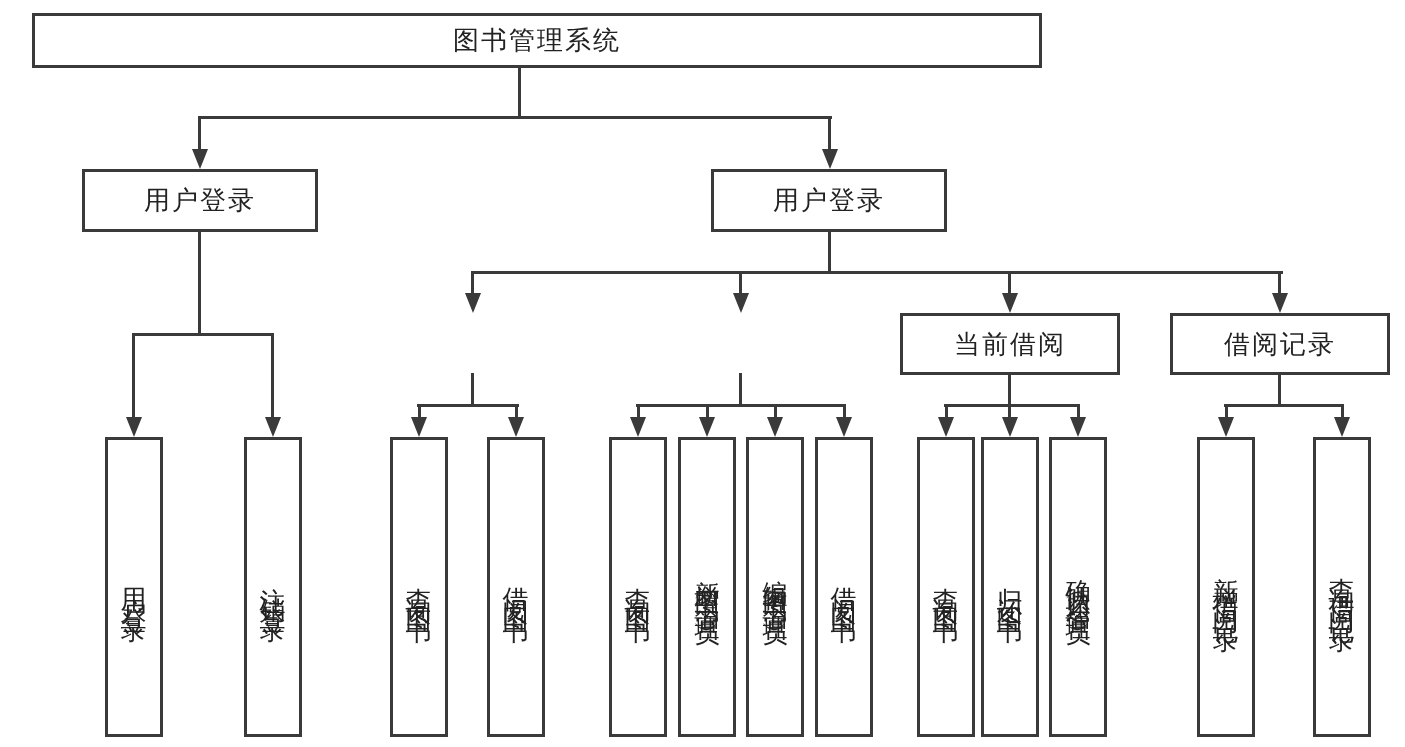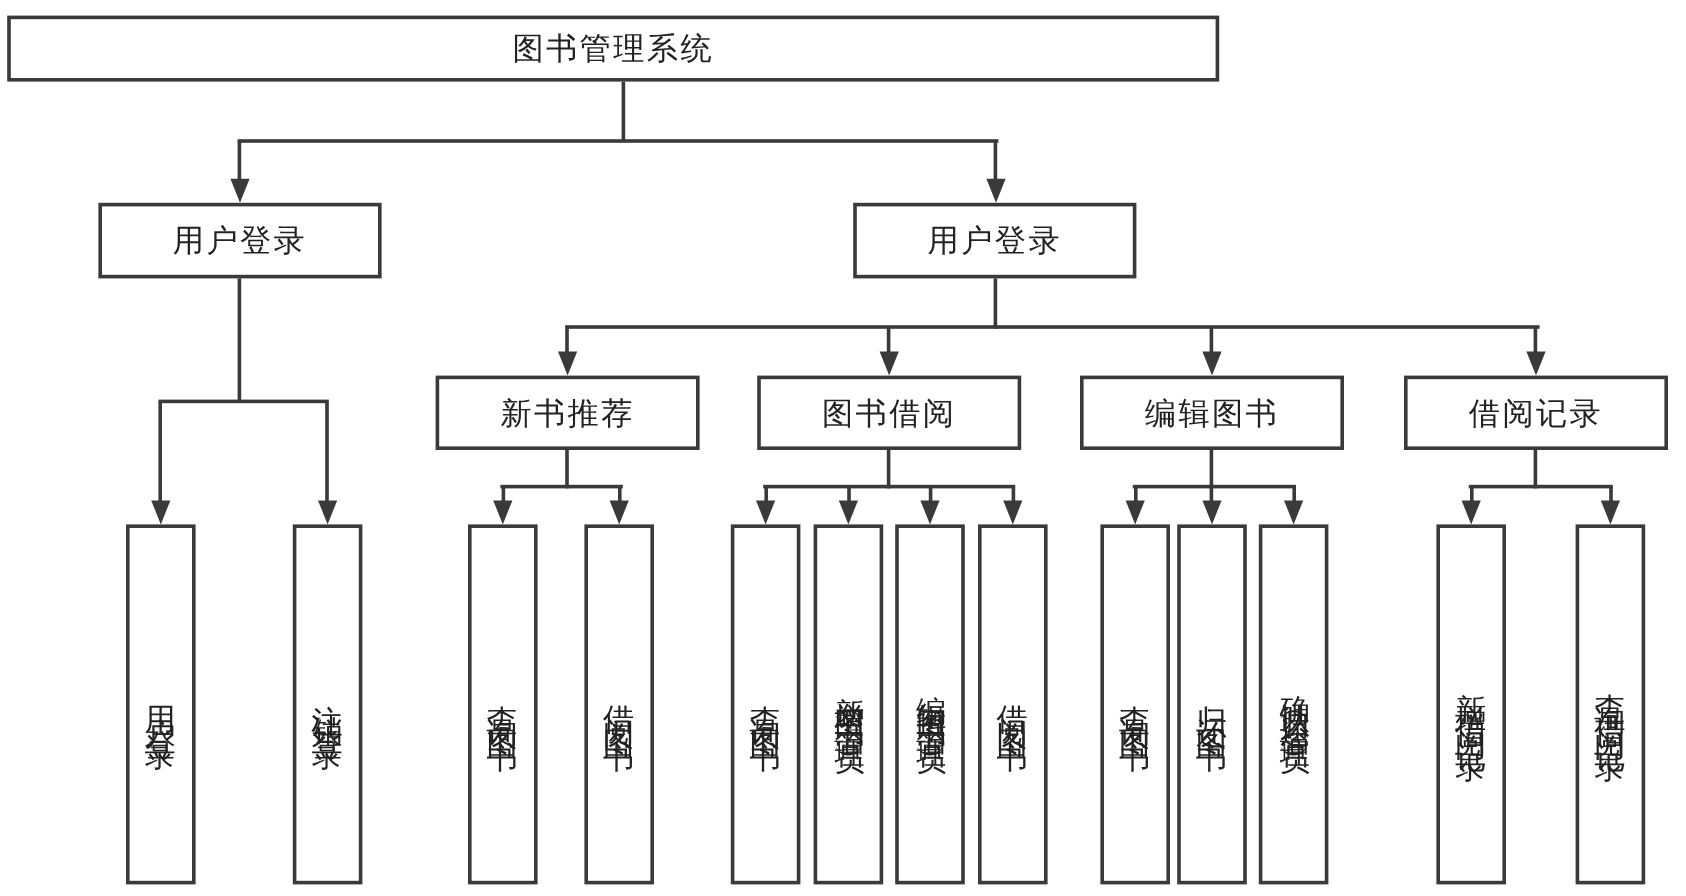--- a/index.html
+++ b/index.html
@@ -98,39 +98,33 @@
   <div class="ar" style="left:938px;top:417px;"></div>
   <div class="vl" style="left:1008px;top:406px;height:13px;"></div>
   <div class="ar" style="left:1002px;top:417px;"></div>
   <div class="vl" style="left:1077px;top:406px;height:13px;"></div>
   <div class="ar" style="left:1070px;top:417px;"></div>
   <div class="vl" style="left:1225px;top:406px;height:13px;"></div>
   <div class="ar" style="left:1218px;top:417px;"></div>
   <div class="vl" style="left:1341px;top:406px;height:13px;"></div>
   <div class="ar" style="left:1334px;top:417px;"></div>
 
-  <div class="box h" style="left:6px;top:13px;width:1010px;height:55px;">
+  <div class="box h" style="left:32px;top:13px;width:1010px;height:55px;">
     <span>图书管理系统</span>
   </div>
 
   <div class="box h" style="left:82px;top:169px;width:236px;height:63px;">
     <span>用户登录</span>
   </div>
   <div class="box h" style="left:711px;top:169px;width:236px;height:63px;">
     <span>用户登录</span>
   </div>
 
-  <div class="box h" style="left:363px;top:313px;width:220px;height:62px;">
-    <span>新书推荐</span>
-  </div>
-  <div class="box h" style="left:631px;top:313px;width:220px;height:62px;">
-    <span>图书借阅</span>
-  </div>
   <div class="box h" style="left:900px;top:313px;width:220px;height:62px;">
-    <span>编辑图书</span>
+    <span>当前借阅</span>
   </div>
   <div class="box h" style="left:1170px;top:313px;width:220px;height:62px;">
     <span>借阅记录</span>
   </div>
 
   <div class="box v" style="left:105px;top:437px;width:58px;height:300px;">
     <span>用户登录</span>
   </div>
   <div class="box v" style="left:244px;top:437px;width:58px;height:300px;">
     <span>注销登录</span>

